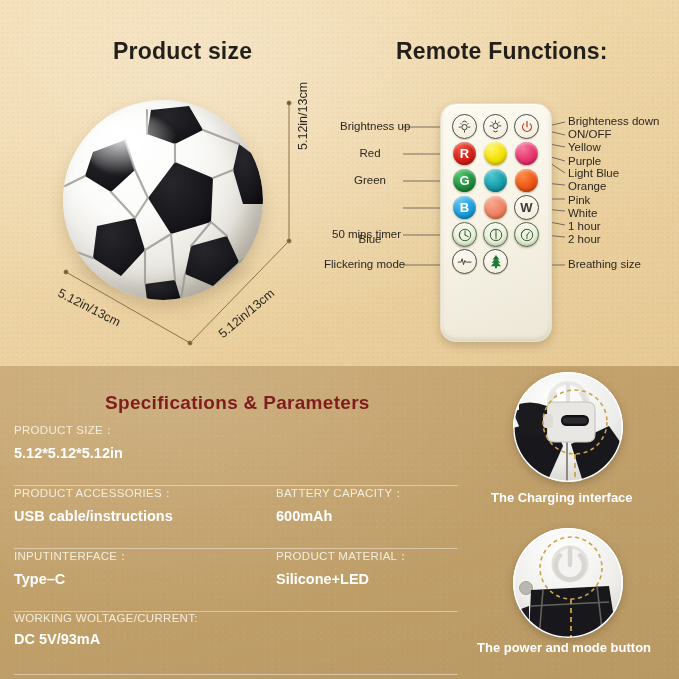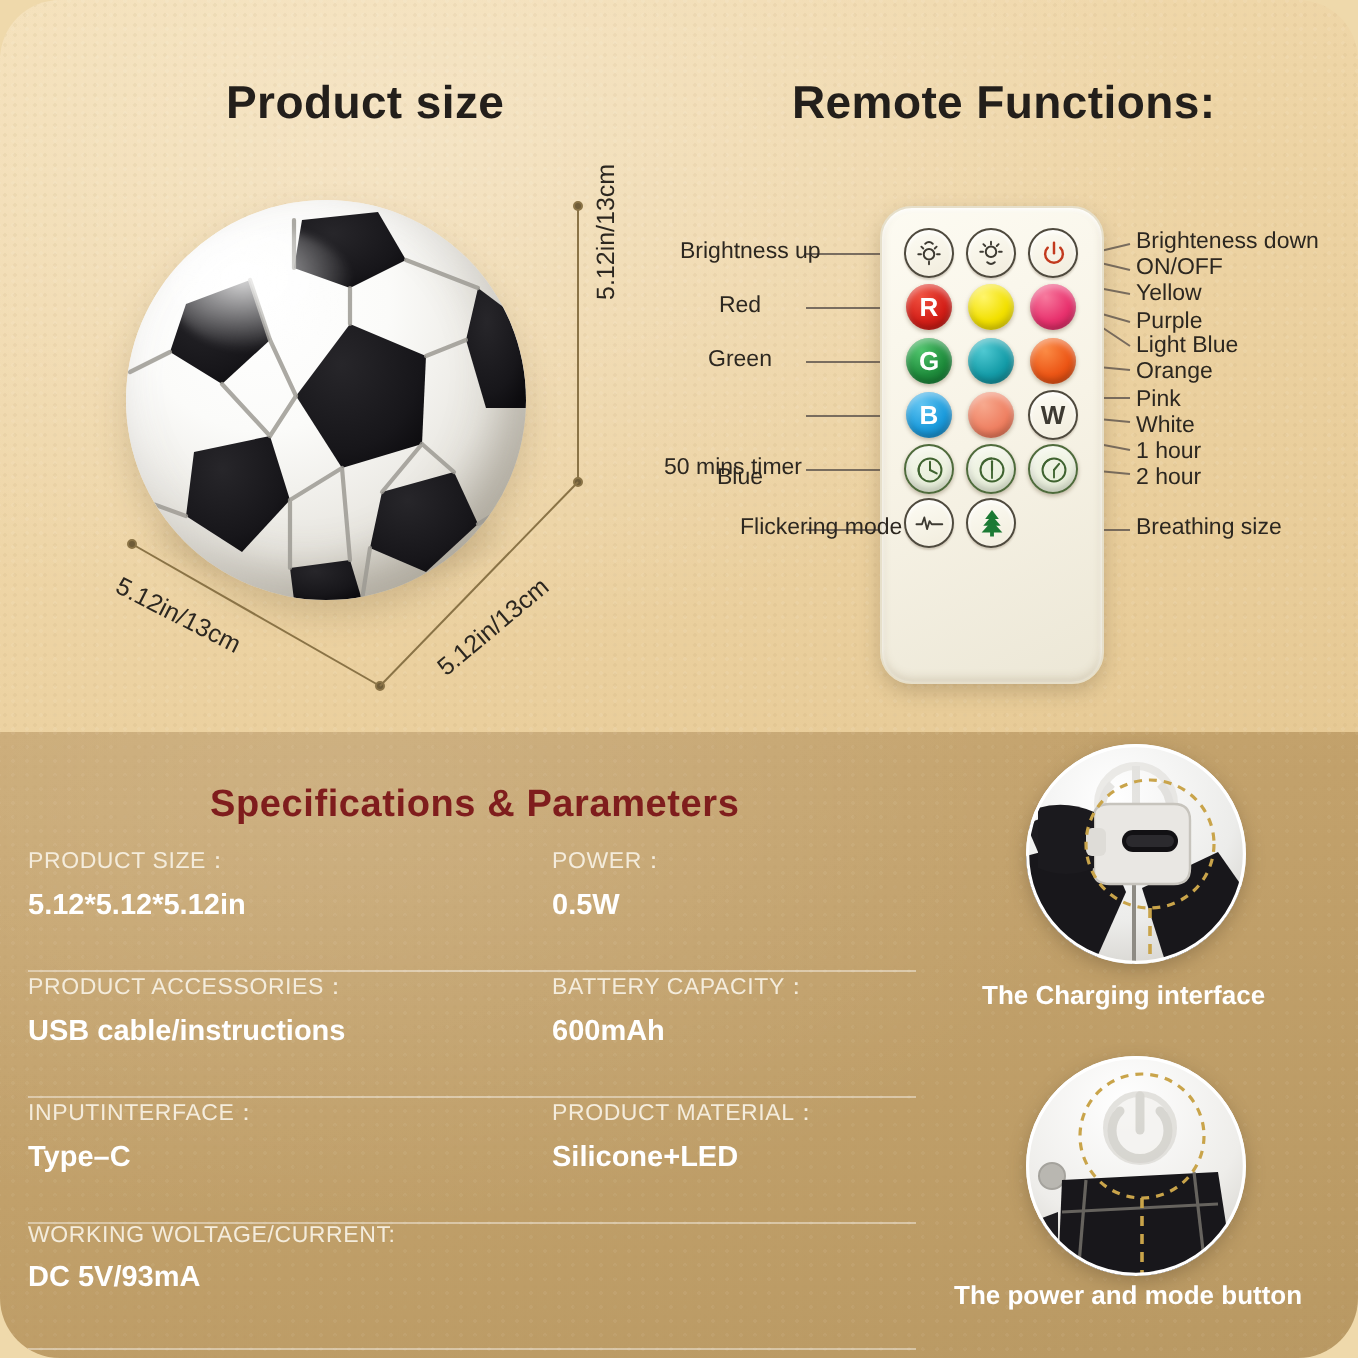--- a/index.html
+++ b/index.html
@@ -1,21 +1,21 @@
 <!DOCTYPE html>
 <html><head>
 <meta charset="utf-8">
 <style>
   html,body{margin:0;padding:0;}
   body{
     width:679px;height:679px;position:relative;overflow:hidden;
     font-family:"Liberation Sans",sans-serif;
     background:#efd9ab;
   }
-  #page{width:679px;height:679px;position:relative;overflow:hidden;border-radius:30px;}
+  #page{width:679px;height:679px;position:relative;overflow:hidden;}
 
   
   .top-panel{
     position:absolute;left:0;top:0;width:679px;height:366px;
     background:
       radial-gradient(ellipse at 30% 20%, rgba(255,255,255,.30), rgba(255,255,255,0) 60%),
       linear-gradient(160deg,#f3ddb2 0%,#eed5a6 45%,#e6c994 100%);
   }
   .noise{
     position:absolute;inset:0;opacity:.20;pointer-events:none;
@@ -355,21 +355,21 @@
           </g>
         </svg>
       </div>
     </div>
 
     <div class="lbl left" style="left:0;top:25px;width:60px;">Brightness up</div>
     <div class="lbl left" style="left:0;top:52px;width:60px;">Red</div>
     <div class="lbl left" style="left:0;top:79px;width:60px;">Green</div>
     <div class="lbl left" style="left:0;top:106px;width:60px;margin-top:32px;">Blue</div>
     <div class="lbl left" style="left:-8px;top:133px;width:68px;">50 mins timer</div>
-    <div class="lbl left" style="left:-16px;top:163px;width:76px;margin-left:46px;">Flickering mode</div>
+    <div class="lbl left" style="left:-16px;top:163px;width:76px;">Flickering mode</div>
 
     <div class="lbl right" style="left:228px;top:20px;">Brighteness down</div>
     <div class="lbl right" style="left:228px;top:33px;">ON/OFF</div>
     <div class="lbl right" style="left:228px;top:46px;">Yellow</div>
     <div class="lbl right" style="left:228px;top:60px;">Purple</div>
     <div class="lbl right" style="left:228px;top:72px;">Light Blue</div>
     <div class="lbl right" style="left:228px;top:85px;">Orange</div>
     <div class="lbl right" style="left:228px;top:99px;">Pink</div>
     <div class="lbl right" style="left:228px;top:112px;">White</div>
     <div class="lbl right" style="left:228px;top:125px;">1 hour</div>
@@ -381,24 +381,20 @@
     <div class="noise" style="opacity:.14;"></div>
   </div>
 
   <div id="title-specs">Specifications &amp; Parameters</div>
 
   <div class="spec-table">
     <div class="spec-row">
       <div class="spec-cell c1">
         <div class="spec-key">PRODUCT SIZE：</div>
         <div class="spec-val">5.12*5.12*5.12in</div>
-      </div>
-      <div class="spec-cell c2">
-        <div class="spec-key">POWER：</div>
-        <div class="spec-val">0.5W</div>
       </div>
     </div>
     <div class="spec-row">
       <div class="spec-cell c1">
         <div class="spec-key">PRODUCT ACCESSORIES：</div>
         <div class="spec-val">USB cable/instructions</div>
       </div>
       <div class="spec-cell c2">
         <div class="spec-key">BATTERY CAPACITY：</div>
         <div class="spec-val">600mAh</div>

